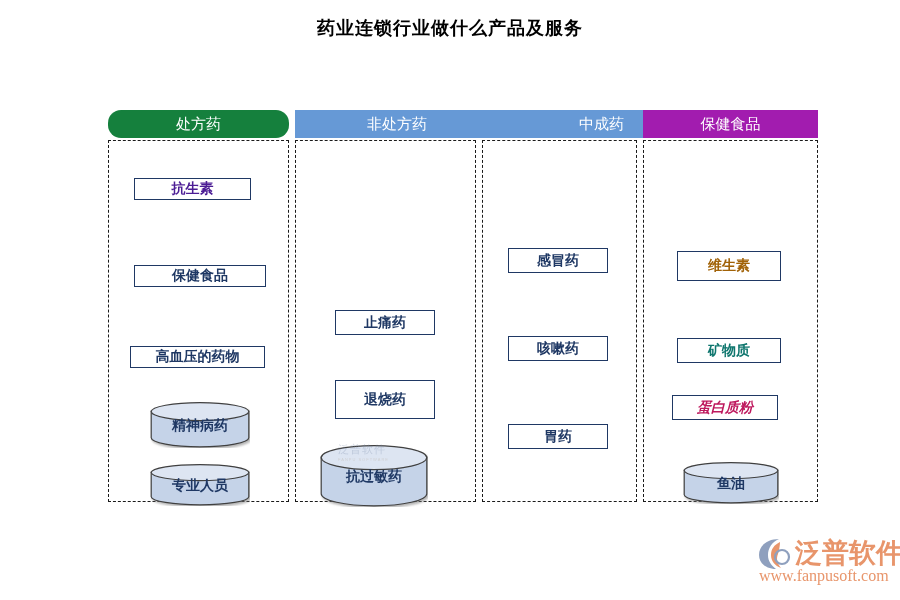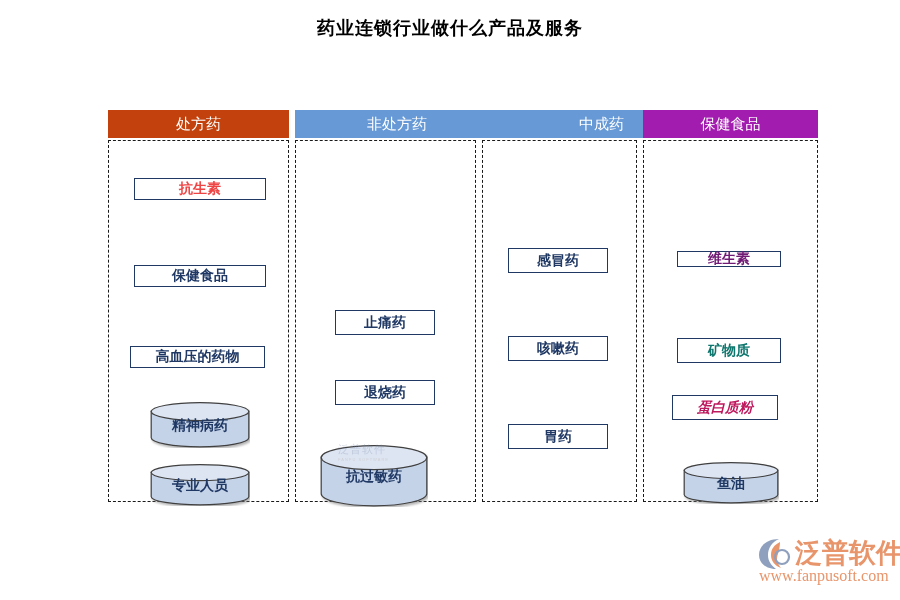--- a/index.html
+++ b/index.html
@@ -163,28 +163,28 @@
     white-space: nowrap;
   }
 </style>
 </head>
 <body>
 
 <div id="page-title">药业连锁行业做什么产品及服务</div>
 
 <div id="diagram">
   <div class="header-row">
-      <div class="col-header" style="left: 0px; width: 181px; background: #c2410c;">处方药</div>
+      <div class="col-header" style="left: 0px; width: 181px; background: #15803d; border-radius: 13px;">处方药</div>
       <div class="col-header" style="left: 187px; width: 204px; background: rgb(102, 153, 214);">非处方药</div>
       <div class="col-header" style="left: 374px; width: 155px; background: rgb(102, 153, 214); padding-left: 42px;">中成药</div>
       <div class="col-header" style="left: 535px; width: 175px; background: #a21caf;">保健食品</div>
     </div>
   <div id="columns-layer">
       <div class="col-body" style="left: 0px; width: 181px; border-color: rgb(26, 26, 26);"></div>
-      <div class="node-rect" style="left: 26px; top: 68px; width: 132px; height: 22px; border-color: rgb(31, 56, 100); color: #ef4444;">抗生素</div>
+      <div class="node-rect" style="left: 26px; top: 68px; width: 117px; height: 22px; border-color: rgb(31, 56, 100); color: #4c1d95;">抗生素</div>
       <div class="node-rect" style="left: 26px; top: 155px; width: 132px; height: 22px; border-color: rgb(31, 56, 100); color: rgb(31, 56, 100);">保健食品</div>
       <div class="node-rect" style="left: 22px; top: 236px; width: 135px; height: 22px; border-color: rgb(31, 56, 100); color: rgb(31, 56, 100);">高血压的药物</div>
       <div class="node-cyl" style="left: 42px; top: 292px; width: 100px; height: 46px;">
         <svg width="100" height="46" viewBox="0 0 100 46" class="cyl-body">
           <defs>
             <filter id="sh0-3" x="-25%" y="-25%" width="160%" height="170%">
               <feDropShadow dx="1.5" dy="2" stdDeviation="1.2" flood-color="#777777" flood-opacity="0.55"></feDropShadow>
             </filter>
           </defs>
           <g filter="url(#sh0-3)">
@@ -203,21 +203,21 @@
           </defs>
           <g filter="url(#sh0-4)">
             <path d="M1.2,8 L1.2,32.8 A 48.8,8 0 0 0 98.8,32.8 L98.8,8 Z" fill="#C5D3E8" stroke="#404040" stroke-width="1.2"></path>
             <ellipse cx="50" cy="8.6" rx="48.8" ry="8" fill="#DDE5F2" stroke="#404040" stroke-width="1.2"></ellipse>
           </g>
         </svg>
         <div class="cyl-label" style="color: rgb(31, 56, 100);">专业人员</div>
       </div>
       <div class="col-body" style="left: 187px; width: 181px; border-color: rgb(26, 26, 26);"></div>
       <div class="node-rect" style="left: 227px; top: 200px; width: 100px; height: 25px; border-color: rgb(31, 56, 100); color: rgb(31, 56, 100);">止痛药</div>
-      <div class="node-rect" style="left: 227px; top: 270px; width: 100px; height: 25px; border-color: rgb(31, 56, 100); color: rgb(31, 56, 100);">退烧药</div>
+      <div class="node-rect" style="left: 227px; top: 270px; width: 100px; height: 39px; border-color: rgb(31, 56, 100); color: rgb(31, 56, 100);">退烧药</div>
       <div class="node-cyl" style="left: 212px; top: 335px; width: 108px; height: 62px;">
         <svg width="108" height="62" viewBox="0 0 108 62" class="cyl-body">
           <defs>
             <filter id="sh1-2" x="-25%" y="-25%" width="160%" height="170%">
               <feDropShadow dx="1.5" dy="2" stdDeviation="1.2" flood-color="#777777" flood-opacity="0.55"></feDropShadow>
             </filter>
           </defs>
           <g filter="url(#sh1-2)">
             <path d="M1.2,12 L1.2,48.8 A 52.8,12 0 0 0 106.8,48.8 L106.8,12 Z" fill="#C5D3E8" stroke="#404040" stroke-width="1.2"></path>
             <ellipse cx="54" cy="12.6" rx="52.8" ry="12" fill="#DDE5F2" stroke="#404040" stroke-width="1.2"></ellipse>
@@ -227,21 +227,21 @@
       </div>
       <div class="watermark" style="left: 230px; top: 332px;">
         <div class="wm-text">泛普软件</div>
         <div class="wm-sub">FANPU SOFTWARE</div>
       </div>
       <div class="col-body" style="left: 374px; width: 155px; border-color: rgb(26, 26, 26);"></div>
       <div class="node-rect" style="left: 400px; top: 138px; width: 100px; height: 25px; border-color: rgb(31, 56, 100); color: rgb(31, 56, 100);">感冒药</div>
       <div class="node-rect" style="left: 400px; top: 226px; width: 100px; height: 25px; border-color: rgb(31, 56, 100); color: rgb(31, 56, 100);">咳嗽药</div>
       <div class="node-rect" style="left: 400px; top: 314px; width: 100px; height: 25px; border-color: rgb(31, 56, 100); color: rgb(31, 56, 100);">胃药</div>
       <div class="col-body" style="left: 535px; width: 175px; border-color: rgb(26, 26, 26);"></div>
-      <div class="node-rect" style="left: 569px; top: 141px; width: 104px; height: 16px; border-color: rgb(31, 56, 100); color: #701a75;">维生素</div>
+      <div class="node-rect" style="left: 569px; top: 141px; width: 104px; height: 30px; border-color: rgb(31, 56, 100); color: #a16207;">维生素</div>
       <div class="node-rect" style="left: 569px; top: 228px; width: 104px; height: 25px; border-color: rgb(31, 56, 100); color: #0f766e;">矿物质</div>
       <div class="node-rect" style="left: 564px; top: 285px; width: 106px; height: 25px; border-color: rgb(31, 56, 100); color: #be185d; font-style: italic;">蛋白质粉</div>
       <div class="node-cyl" style="left: 575px; top: 352px; width: 96px; height: 42px;">
         <svg width="96" height="42" viewBox="0 0 96 42" class="cyl-body">
           <defs>
             <filter id="sh3-3" x="-25%" y="-25%" width="160%" height="170%">
               <feDropShadow dx="1.5" dy="2" stdDeviation="1.2" flood-color="#777777" flood-opacity="0.55"></feDropShadow>
             </filter>
           </defs>
           <g filter="url(#sh3-3)">

